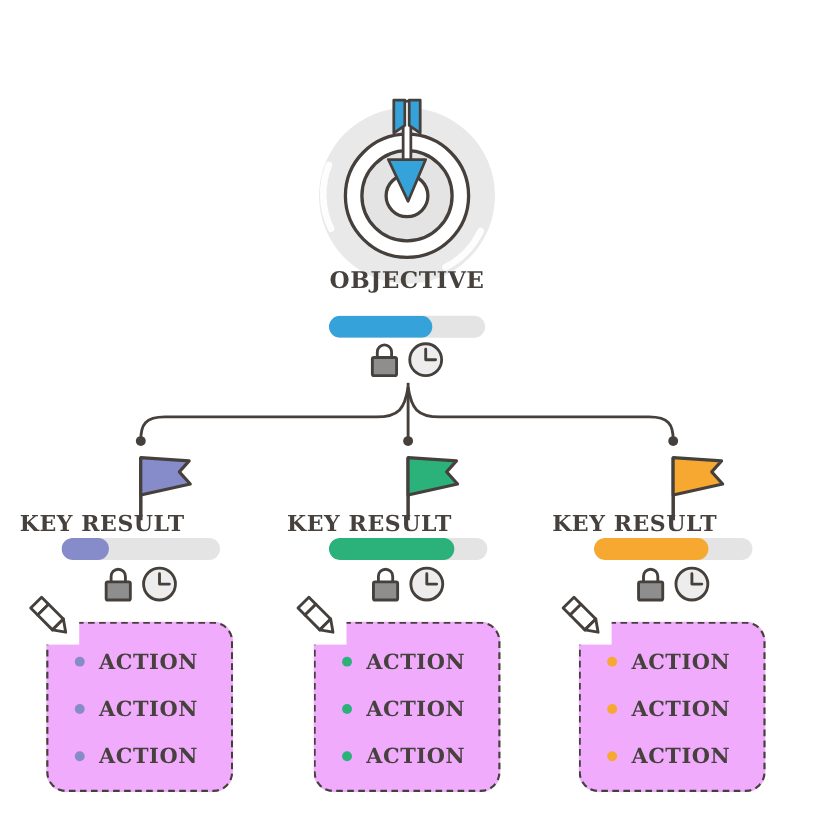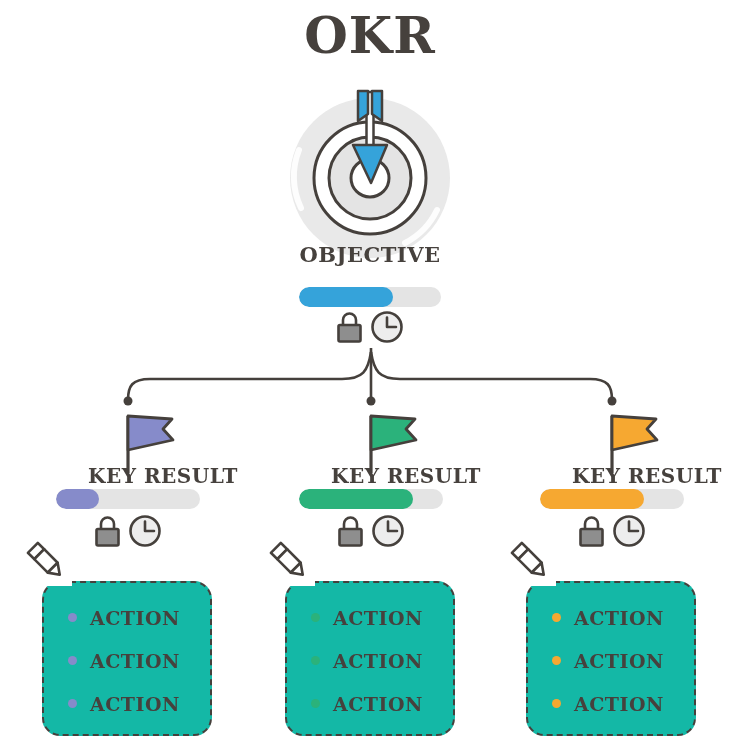--- a/index.html
+++ b/index.html
@@ -16,49 +16,48 @@
   
   .obj-label{left:270px;top:242px;width:200px;text-align:center;font-size:21px;font-weight:700;letter-spacing:.5px;}
   .bar{height:20px;border-radius:10px;overflow:hidden;}
   .bar .fill{height:100%;border-radius:10px;}
   .obj-bar{left:299px;top:287px;width:142px;}
   .iconrow{display:flex;align-items:flex-end;gap:7px;}
   .obj-icons{left:336px;top:310px;}
   
   .connector{left:0;top:0;width:740px;height:740px;pointer-events:none;}
   
-  .kr-label{width:220px;text-align:right;font-size:20px;font-weight:700;letter-spacing:.5px;top:464px;}
+  .kr-label{width:220px;text-align:left;font-size:20px;font-weight:700;letter-spacing:.5px;top:464px;}
   .kr-label.c1{left:18px;} .kr-label.c2{left:261px;} .kr-label.c3{left:502px;}
   .kr-bar{top:489px;width:144px;}
   .kr-bar.c1{left:56px;} .kr-bar.c2{left:299px;} .kr-bar.c3{left:540px;}
   .kr-icons{top:514px;}
   .kr-icons.c1{left:94px;} .kr-icons.c2{left:337px;} .kr-icons.c3{left:578px;}
   .flag{top:413px;}
   .flag.c1{left:125px;} .flag.c2{left:368px;} .flag.c3{left:609px;}
   
   .kr-box{
-    width:170px;height:155px;box-sizing:border-box;background:#14b8a6;
-    border:2.5px dashed #45403c;border-radius:18px;top:581px;
+    width:170px;height:155px;box-sizing:border-box;background:#f0abfc;
+    border:2.5px dashed #45403c;border-radius:18px;top:565px;
   }
   .kr-box.c1{left:42px;} .kr-box.c2{left:285px;} .kr-box.c3{left:526px;}
   .corner-patch{width:38px;height:30px;background:#fff;top:556px;}
   .corner-patch.c1{left:34px;} .corner-patch.c2{left:277px;} .corner-patch.c3{left:518px;}
   .pencil{top:539px;}
   .pencil.c1{left:24px;} .pencil.c2{left:267px;} .pencil.c3{left:508px;}
   .kr-actions{position:absolute;left:24px;top:20px;display:flex;flex-direction:column;gap:14px;}
   .kr-action{display:flex;align-items:center;gap:13px;height:29px;}
   .bullet{width:9px;height:9px;border-radius:50%;flex:0 0 auto;}
   .action-label{font-size:19px;font-weight:700;letter-spacing:.5px;color:#46413d;}
 </style>
 </head>
 <body>
 
 <div id="canvas">
 
-  <div class="abs title">OKR</div>
 
   <svg class="abs" style="left:285px;top:88px;" width="170" height="172" viewBox="0 0 170 172">
     <circle cx="85" cy="90" r="80" fill="#e9e9e9"></circle>
     <path d="M 16,120 A 72,72 0 0 1 14,62" stroke="#ffffff" stroke-width="6" fill="none" stroke-linecap="round" opacity="0.9"></path>
     <path d="M 152,122 A 72,72 0 0 1 120,155" stroke="#ffffff" stroke-width="6" fill="none" stroke-linecap="round" opacity="0.9"></path>
     <circle cx="85" cy="90" r="56" fill="#ffffff" stroke="#45403c" stroke-width="3"></circle>
     <circle cx="85" cy="90" r="41" fill="#e4e4e4" stroke="#45403c" stroke-width="3"></circle>
     <circle cx="85" cy="90" r="19" fill="#ffffff" stroke="#45403c" stroke-width="3"></circle>
     <g transform="translate(85,90)">
       <rect x="-3.5" y="-86" width="7" height="56" fill="#ffffff" stroke="#45403c" stroke-width="2.5"></rect>

